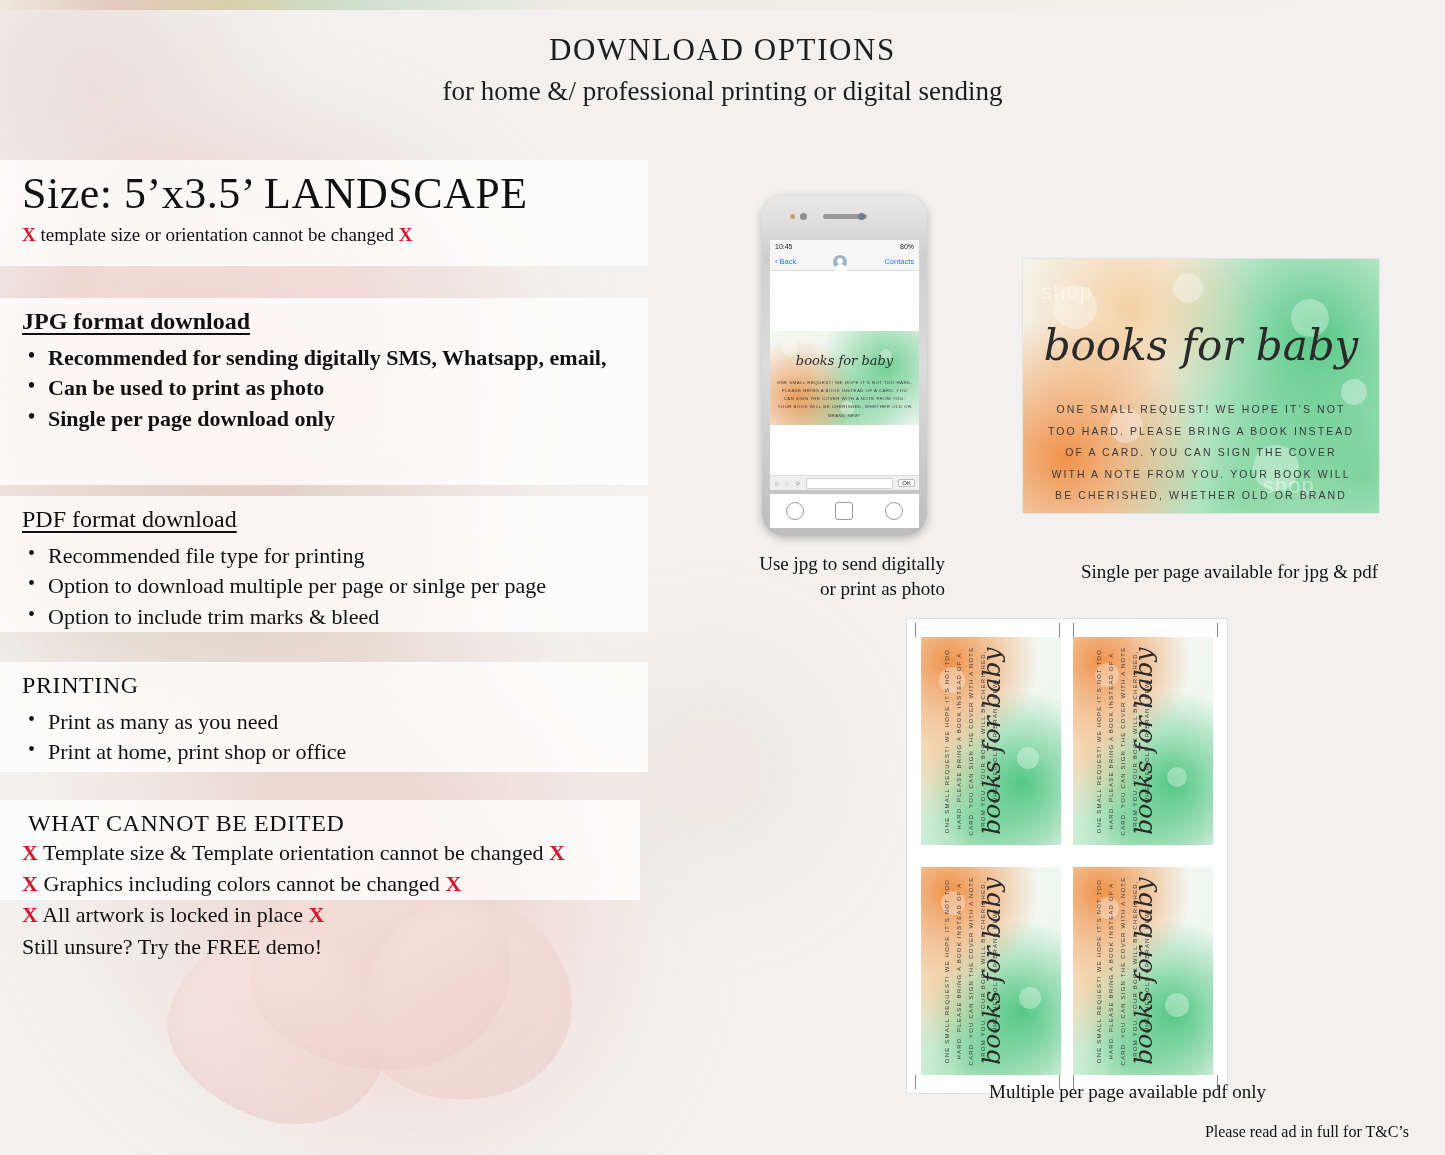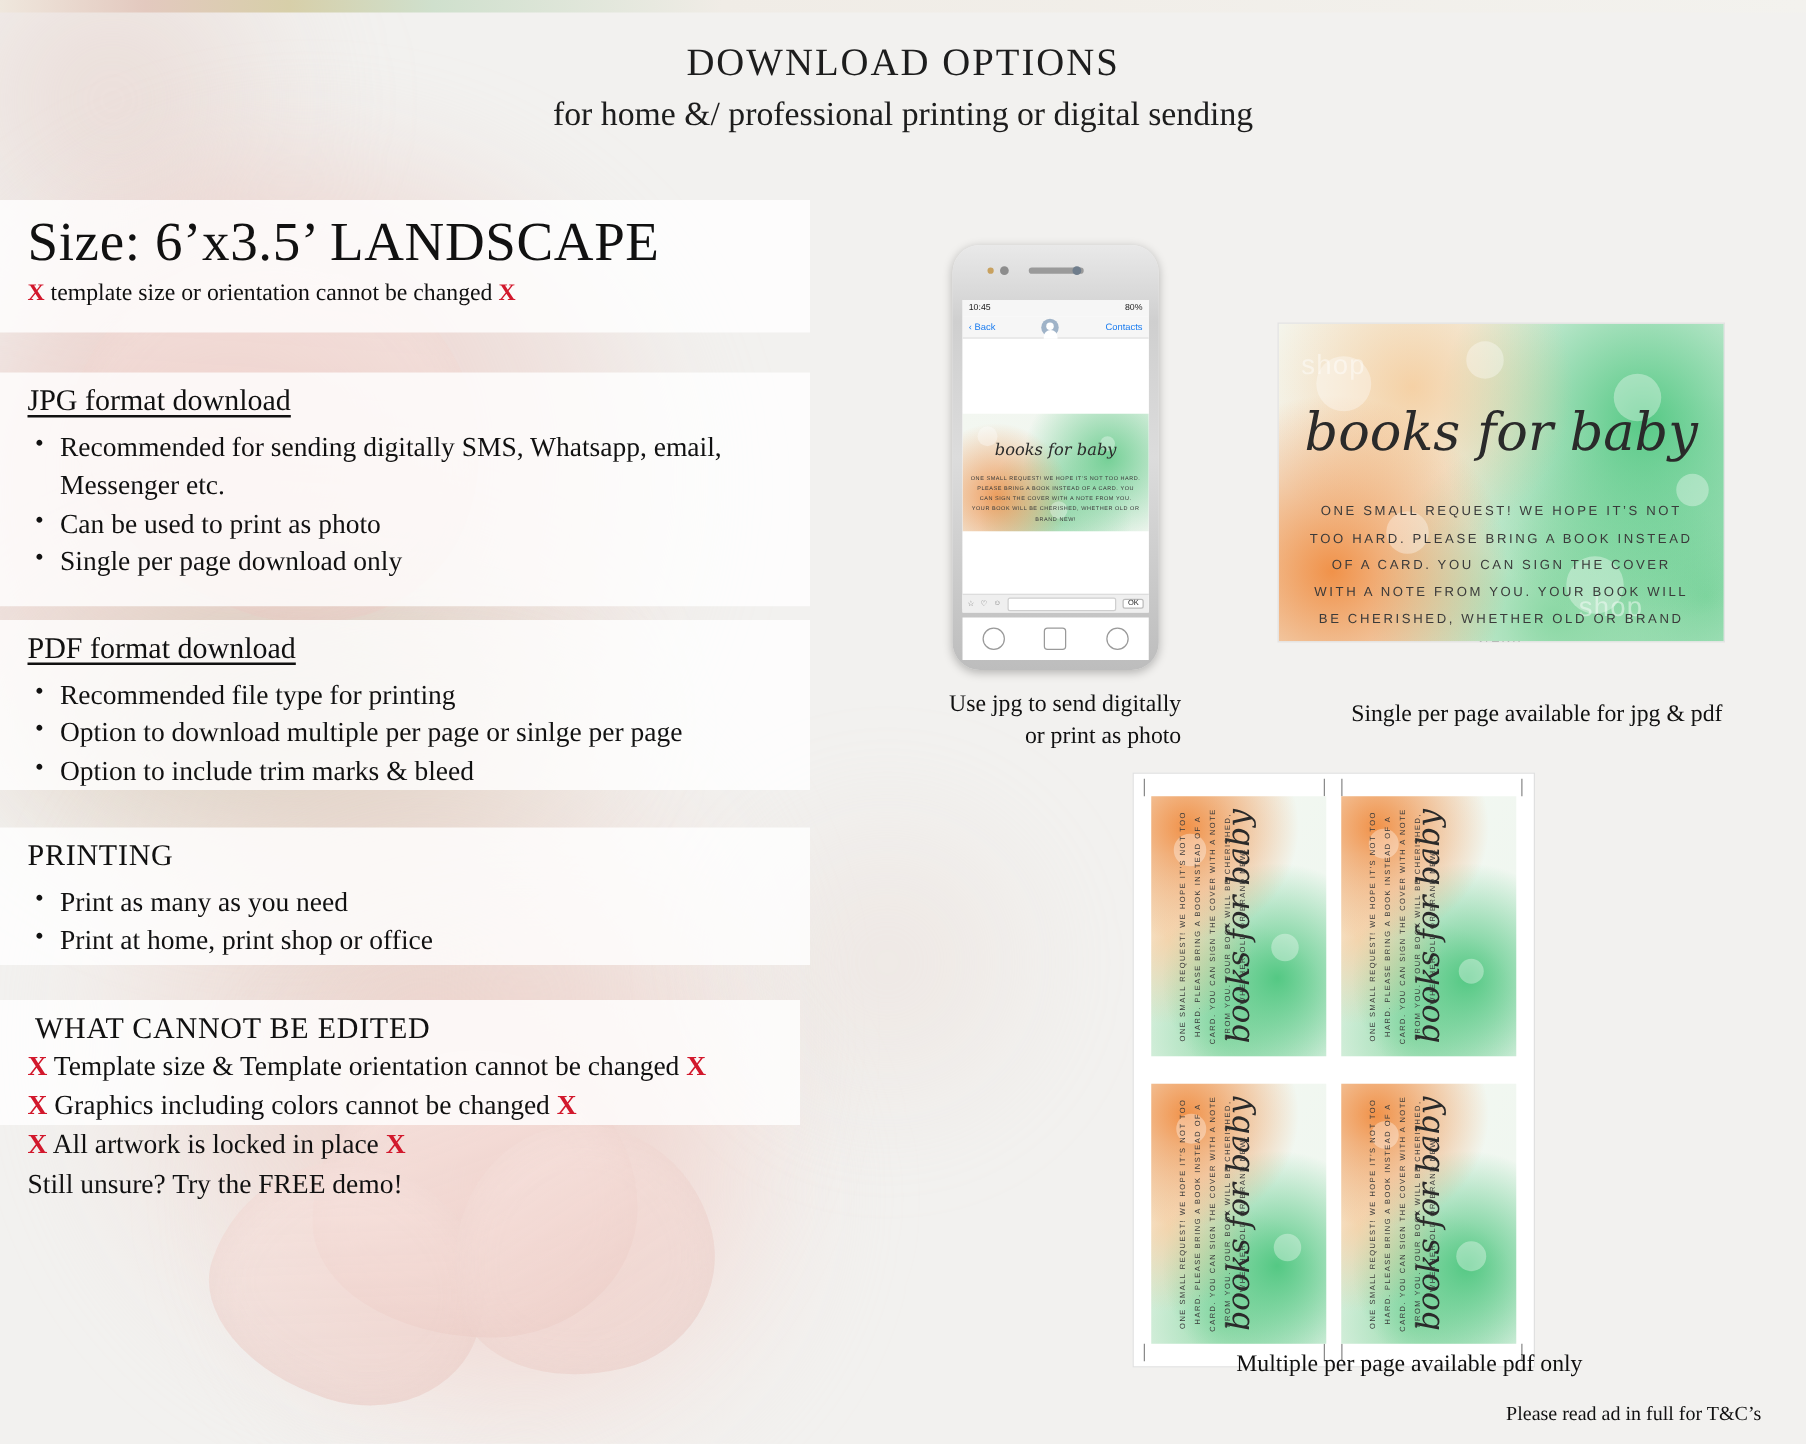--- a/index.html
+++ b/index.html
@@ -130,35 +130,34 @@
   <div class="topline"></div>
 </div>
 
 <div class="header">
   <div class="t1">DOWNLOAD OPTIONS</div>
   <div class="t2">for home &amp;/ professional printing or digital sending</div>
 </div>
 
 <div class="panel" style="top:160px;width:648px;height:106px;">
   <div class="inner">
-    <div class="bigsize">Size: 6’x3.5’ LANDSCAPE</div>
+    <div class="bigsize">Size: 5’x3.5’ LANDSCAPE</div>
     <div class="note">
       <span class="x">X</span>
       <span>template size or orientation cannot be changed</span>
       <span class="x">X</span>
     </div>
   </div>
 </div>
 
-<div class="panel" style="top:298px;width:648px;height:187px;">
+<div class="panel" style="top:298px;width:648px;height:187px;font-weight:bold;">
   <div class="inner">
     <div class="h-under">JPG format download</div>
     <ul class="bul">
       <li>Recommended for sending digitally SMS, Whatsapp, email,</li>
-      <li class="cont">Messenger etc.</li>
       <li>Can be used to print as photo</li>
       <li>Single per page download only</li>
     </ul>
   </div>
 </div>
 
 <div class="panel" style="top:496px;width:648px;height:136px;">
   <div class="inner">
     <div class="h-under">PDF format download</div>
     <ul class="bul">

